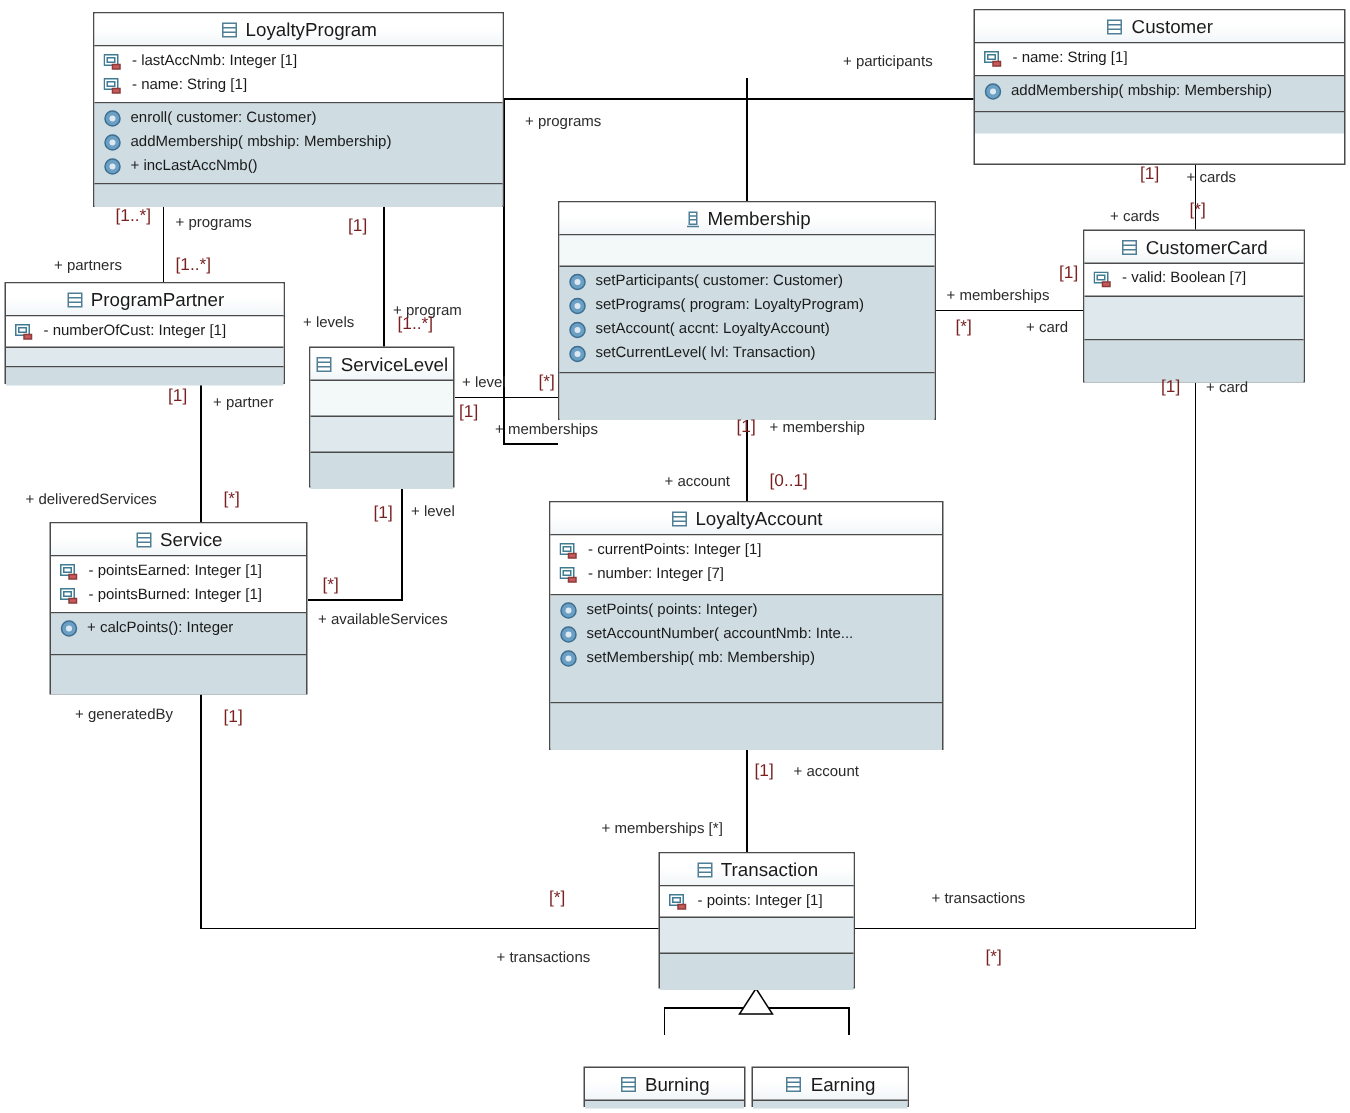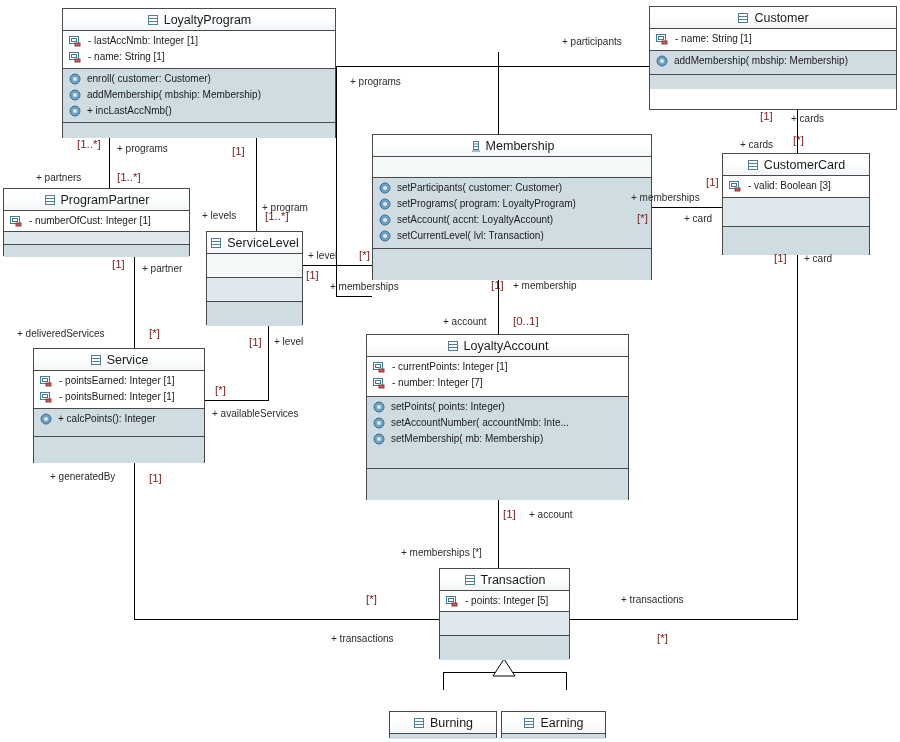--- a/index.html
+++ b/index.html
@@ -213,21 +213,21 @@
               <circle cx="6" cy="6" r="5" fill="#6b9fc4" stroke="#3e6e92"></circle>
               <circle cx="6" cy="6" r="2" fill="#dce9f2"></circle>
             </svg>
         </span>
         <span class="txt">addMembership(  mbship: Membership)</span>
       </div>
     </div>
     <div class="cmp empty-d" style="height:14px;"></div>
   </div>
 
-  <div class="uml" style="left:372px;top:134px;width:280px;height:146px;">
+  <div class="uml" style="left:372px;top:134px;width:252px;height:146px;">
     <div class="hdr">
       <span class="ico">
         <svg width="11" height="12" viewBox="0 0 11 12">
             <rect x="3.5" y="1.5" width="5" height="8" fill="#ffffff" stroke="#4f7f96"></rect>
             <line x1="3.5" y1="4" x2="8.5" y2="4" stroke="#4f7f96"></line>
             <line x1="3.5" y1="6.5" x2="8.5" y2="6.5" stroke="#4f7f96"></line>
             <line x1="2" y1="11" x2="10" y2="11" stroke="#4f7f96"></line>
           </svg>
       </span>
       <span>Membership</span>
@@ -330,21 +330,21 @@
     </div>
     <div class="cmp attrs" style="height:22px;">
       <div class="row">
         <span class="ico">
           <svg width="13" height="11" viewBox="0 0 13 11">
               <rect x="0.5" y="0.5" width="9" height="7" fill="#ffffff" stroke="#3f7c94"></rect>
               <rect x="2.5" y="2.5" width="5" height="3" fill="#ffffff" stroke="#3f7c94"></rect>
               <rect x="6" y="7" width="5" height="3" fill="#c75b5b" stroke="#8f3a3a"></rect>
             </svg>
         </span>
-        <span class="txt">- valid: Boolean [3]</span>
+        <span class="txt">- valid: Boolean [7]</span>
       </div>
     </div>
     <div class="cmp empty-l" style="height:29px;"></div>
     <div class="cmp empty-d" style="height:28px;"></div>
   </div>
 
   <div class="uml" style="left:33px;top:348px;width:172px;height:115px;">
     <div class="hdr">
       <span class="ico">
         <svg width="12" height="12" viewBox="0 0 12 12">
@@ -469,21 +469,21 @@
     </div>
     <div class="cmp attrs" style="height:21px;">
       <div class="row">
         <span class="ico">
           <svg width="13" height="11" viewBox="0 0 13 11">
               <rect x="0.5" y="0.5" width="9" height="7" fill="#ffffff" stroke="#3f7c94"></rect>
               <rect x="2.5" y="2.5" width="5" height="3" fill="#ffffff" stroke="#3f7c94"></rect>
               <rect x="6" y="7" width="5" height="3" fill="#c75b5b" stroke="#8f3a3a"></rect>
             </svg>
         </span>
-        <span class="txt">- points: Integer [5]</span>
+        <span class="txt">- points: Integer [1]</span>
       </div>
     </div>
     <div class="cmp empty-l" style="height:24px;"></div>
     <div class="cmp empty-d" style="height:24px;"></div>
   </div>
 
   <div class="uml" style="left:389px;top:711px;width:108px;height:27px;">
     <div class="hdr">
       <span class="ico">
         <svg width="12" height="12" viewBox="0 0 12 12">

